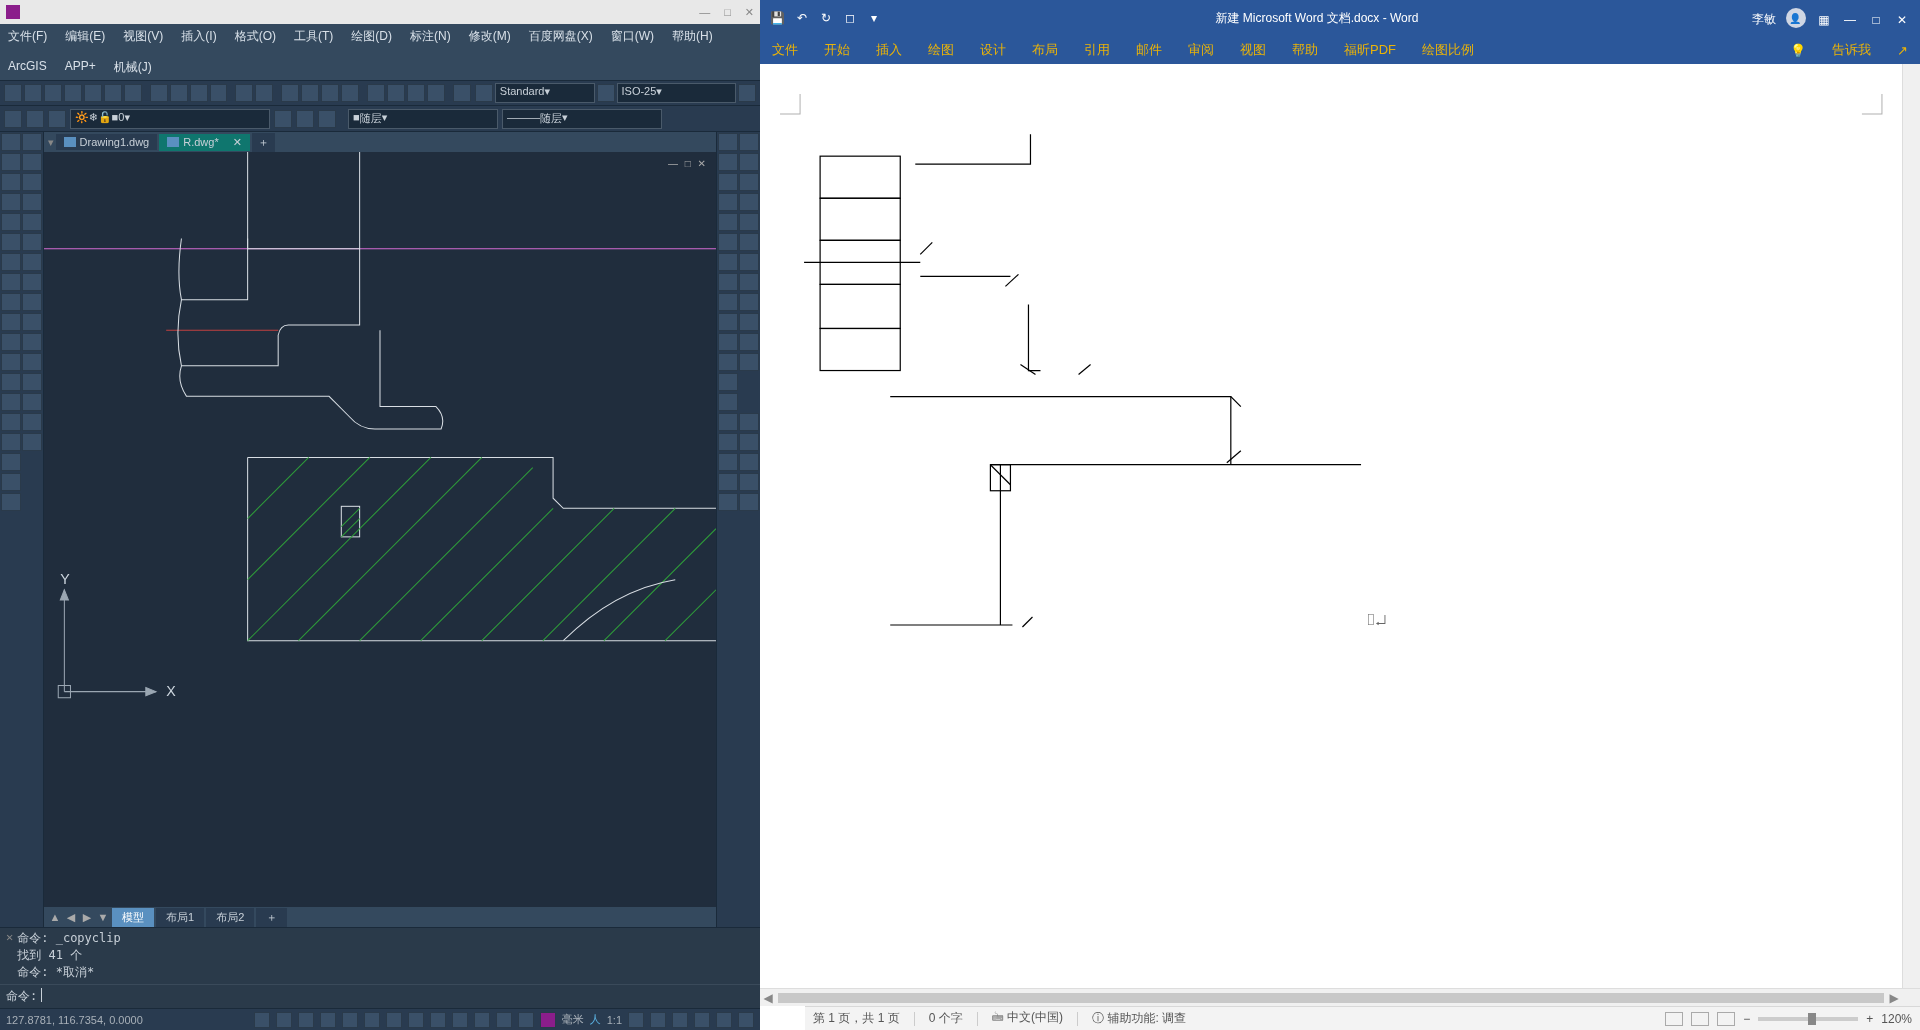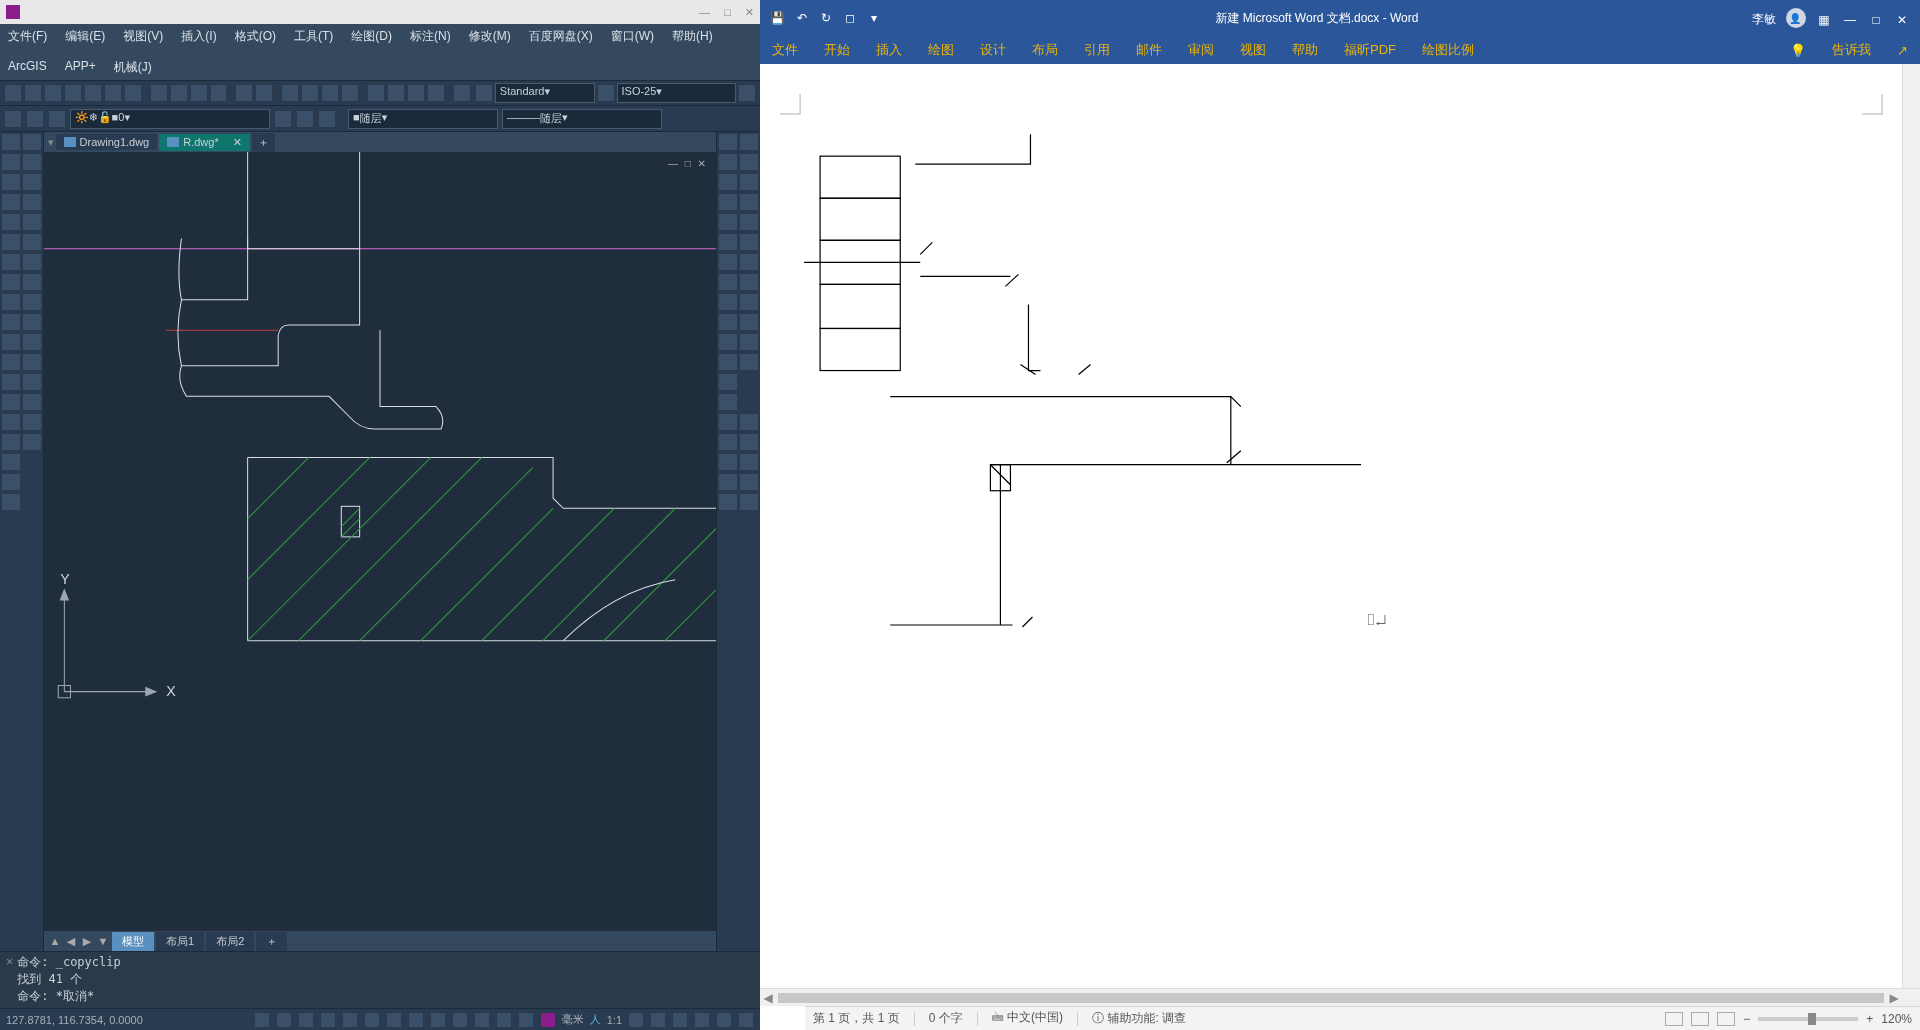--- a/index.html
+++ b/index.html
@@ -310,20 +310,25 @@
 
     <div class="cmdarea">
       <div class="cmdhistory">
         <span class="xmark">✕</span>
         <div>
           <div>命令: _copyclip</div>
           <div>找到 41 个</div>
           <div>命令: *取消*</div>
         </div>
       </div>
+      <div class="cmdline">
+        <span>命令:</span>
+        <span style="margin-left:4px;border-left:1px solid #c8d0d8;height:14px"></span>
+        <span style="flex:1"></span>
+      </div>
     </div>
 
     <div class="statusbar-cad">
       <span>127.8781, 116.7354, 0.0000</span>
       <span style="flex:1"></span>
       <span class="sbtn"></span>
       <span class="sbtn"></span>
       <span class="sbtn"></span>
       <span class="sbtn"></span>
       <span class="sbtn"></span>

